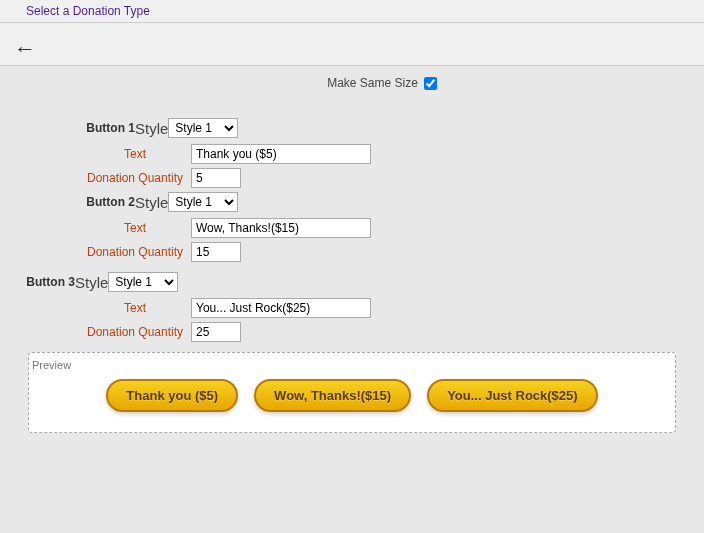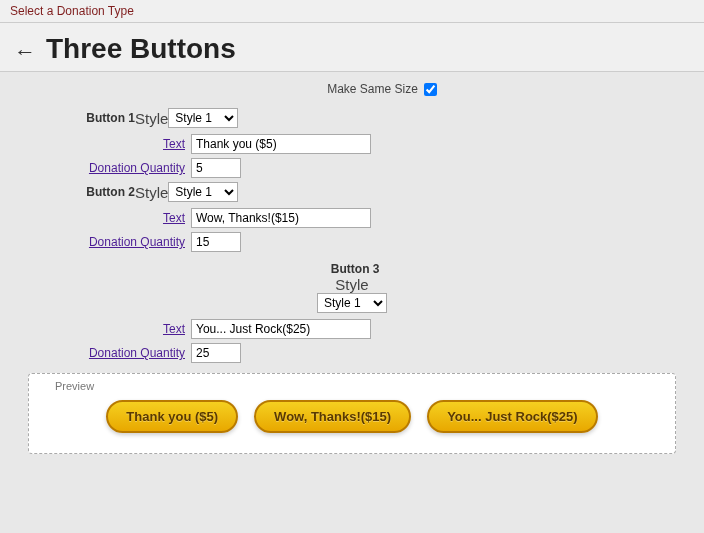--- a/index.html
+++ b/index.html
@@ -8,23 +8,23 @@
       font-size: 13px;
       background: #e8e8e8;
       width: 704px;
       height: 533px;
       overflow: hidden;
     }
 
     .top-bar {
       background: #f0f0f0;
       border-bottom: 1px solid #ccc;
-      padding: 4px 10px;
-      font-size: 12px;
-      color: #7f1d1d;
+      padding: 4px 26px;
+      font-size: 12px;
+      color: #4c1d95;
     }
 
     .header {
       background: #f0f0f0;
       padding: 10px 14px 6px 14px;
       display: flex;
       align-items: center;
       gap: 10px;
       border-bottom: 1px solid #ccc;
     }
@@ -46,21 +46,21 @@
     .main-content {
       background: #e8e8e8;
       padding: 10px 20px;
     }
 
     .make-same-size-row {
       display: flex;
       align-items: center;
       justify-content: center;
       gap: 6px;
-      margin-bottom: 12px;
+      margin-bottom: 28px;
       margin-left: 60px;
     }
 
     .make-same-size-label {
       font-size: 12px;
       color: #444;
     }
 
     .button-row-header {
       display: flex;
@@ -79,24 +79,23 @@
     .field-row {
       display: flex;
       align-items: center;
       gap: 6px;
       margin-bottom: 4px;
       margin-left: 65px;
     }
 
     .field-label {
       font-size: 12px;
-      color: #4c1d95;
+      color: #c2410c;
       width: 100px;
-      text-align: right;
-      text-decoration: underline;
+      text-align: center;
     }
 
     .style-label {
       font-size: 15px;
       color: #444;
     }
 
     .text-input {
       border: 1px solid #aaa;
       padding: 2px 4px;
@@ -126,21 +125,21 @@
       border-radius: 4px;
       background: white;
       margin: 10px 8px 0 8px;
       padding: 16px 10px 20px 10px;
       position: relative;
     }
 
     .preview-label {
       position: absolute;
       top: 6px;
-      left: 26px;
+      left: 3px;
       font-size: 11px;
       color: #777;
     }
 
     .preview-buttons {
       display: flex;
       justify-content: center;
       align-items: center;
       gap: 16px;
       margin-top: 10px;
@@ -165,21 +164,20 @@
   </style>
 </head>
 <body>
 
 <div class="top-bar">
   <span>Select a Donation Type</span>
 </div>
 
 <div class="header">
   <span class="back-arrow">←</span>
-  <span class="page-title">Three Buttons</span>
 </div>
 
 <div class="main-content">
 
   <div class="make-same-size-row">
     <label class="make-same-size-label">Make Same Size</label>
     <input type="checkbox" checked="" style="">
   </div>
 
   <div>
@@ -216,21 +214,21 @@
       <span class="field-label">Text</span>
       <input type="text" class="text-input" value="Wow, Thanks!($15)" style="">
     </div>
     <div class="field-row">
       <span class="field-label">Donation Quantity</span>
       <input type="text" class="number-input" value="15" style="">
     </div>
   </div>
 
   <div style="margin-top:10px;">
-    <div class="button-row-header" style="flex-direction:column;">
+    <div class="button-row-header" style="">
       <span class="button-label">Button 3</span>
       <span class="style-label">Style</span>
       <select class="style-select">
         <option>Style 1</option>
         <option>Style 2</option>
         <option>Style 3</option>
       </select>
     </div>
     <div class="field-row">
       <span class="field-label">Text</span>

